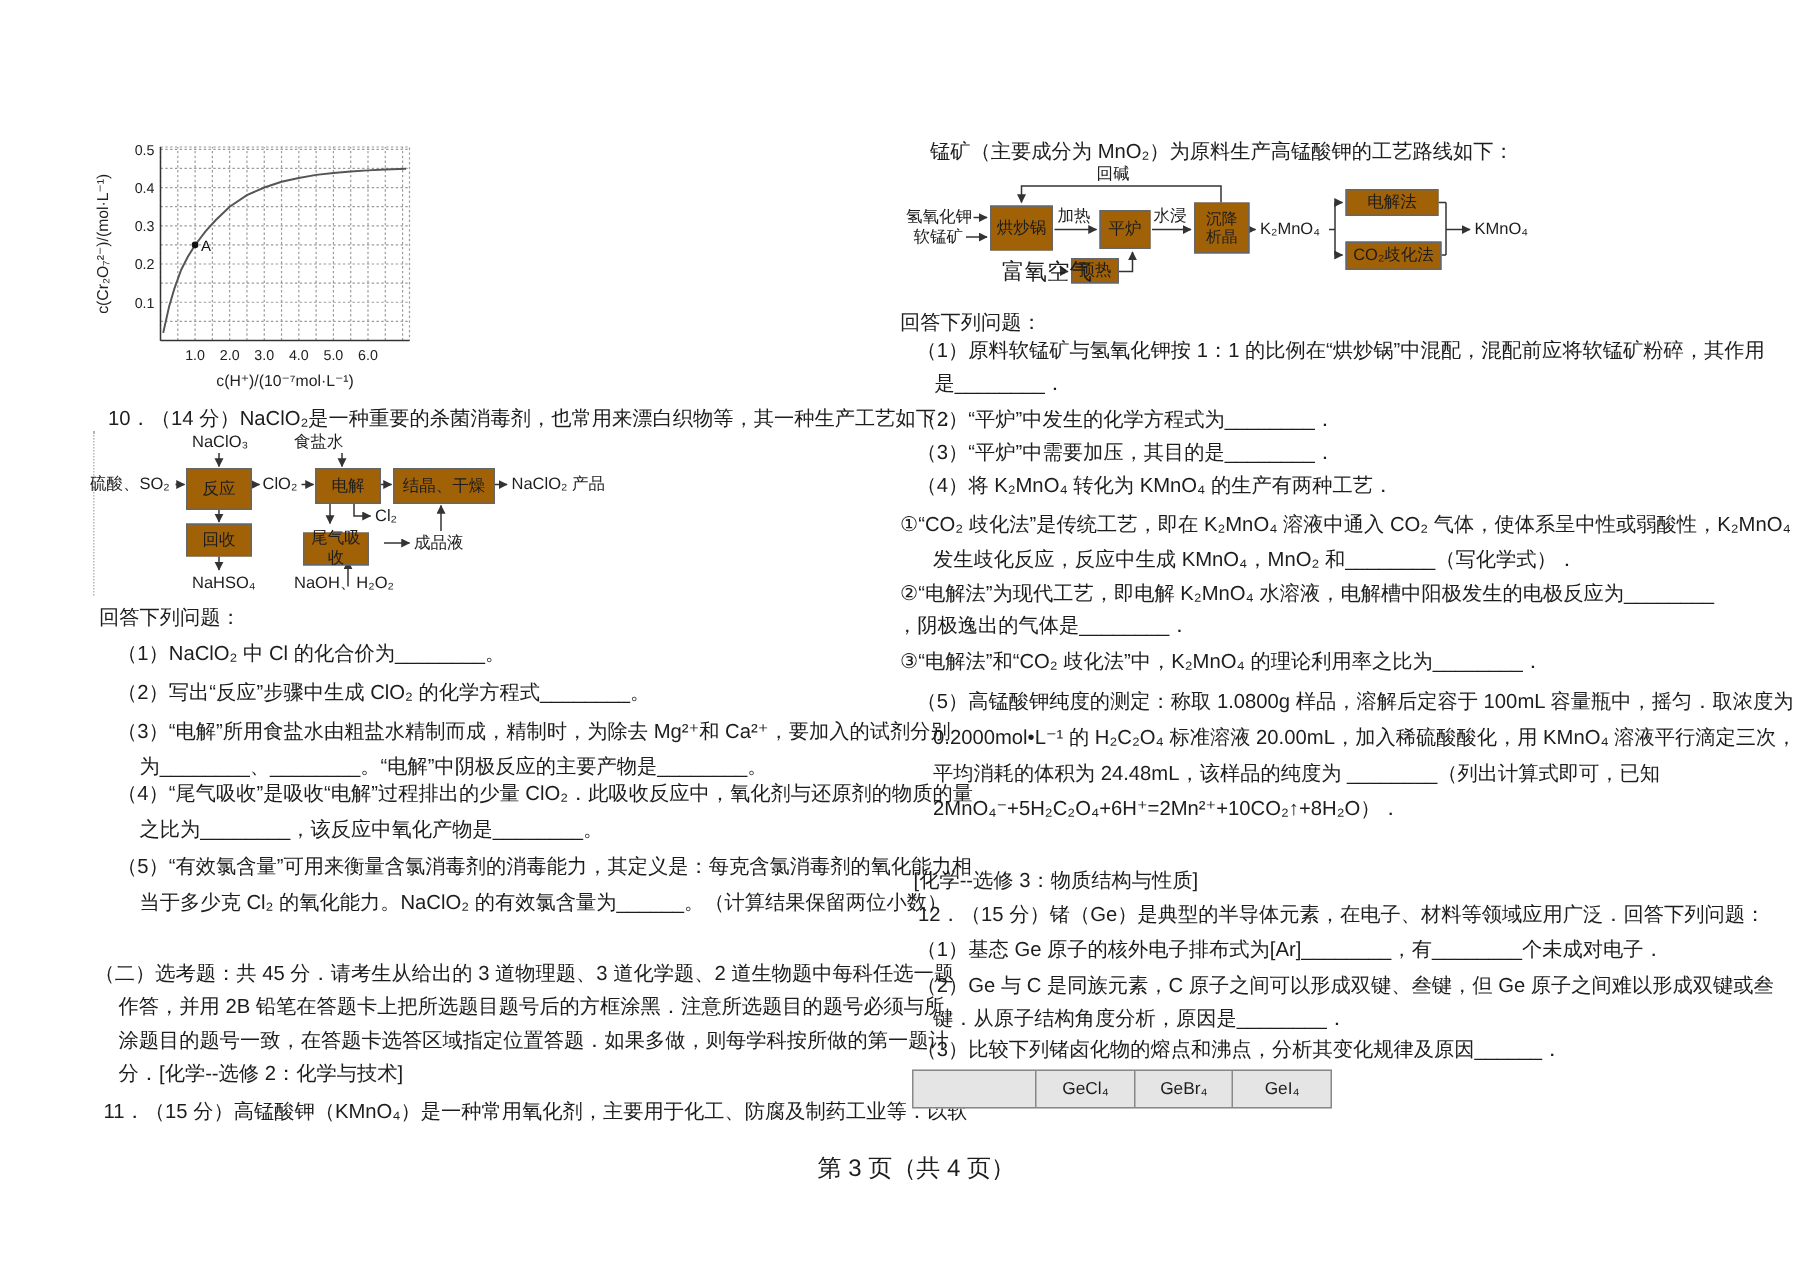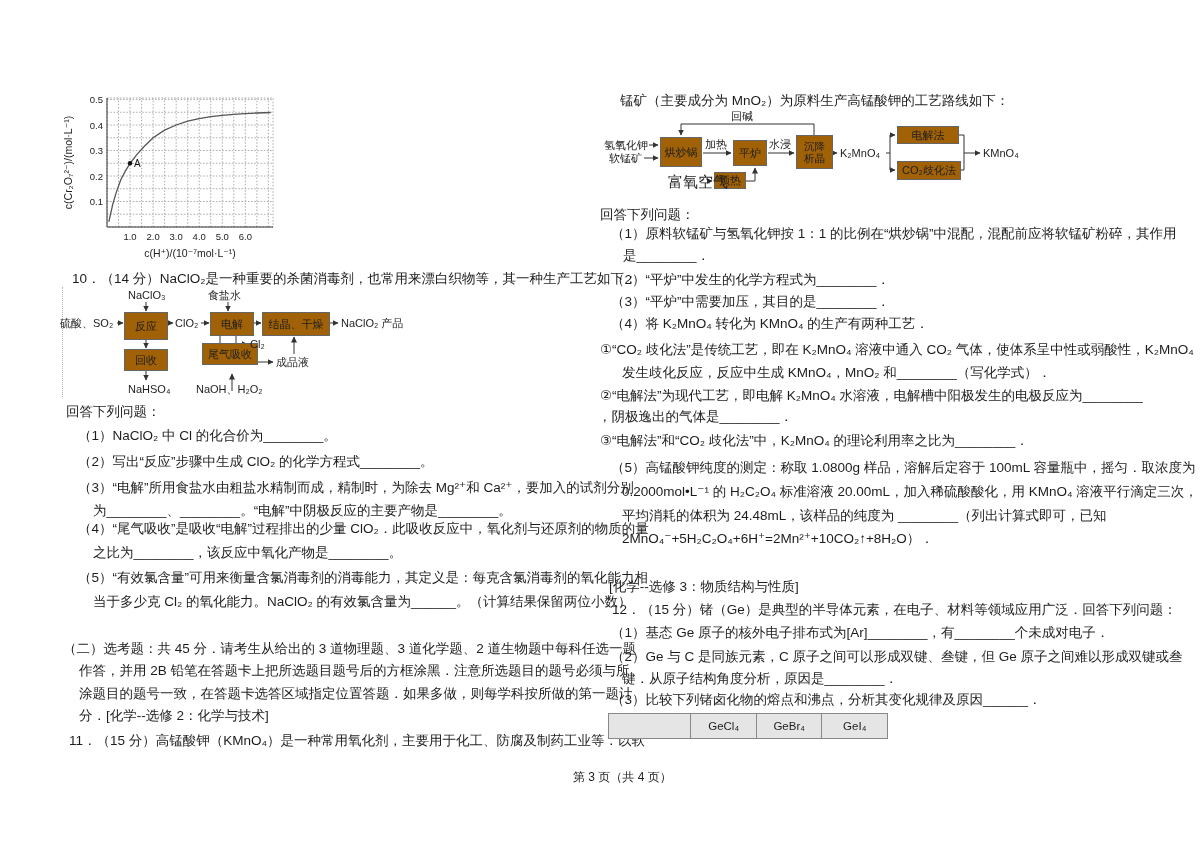--- a/index.html
+++ b/index.html
@@ -12,21 +12,21 @@
   .fbox{position:absolute;border:1px solid #666;background:#a16207;display:flex;align-items:center;
         justify-content:center;font-size:11px;text-align:center;line-height:1.15;box-sizing:border-box;}
   .flbl{position:absolute;font-size:11px;white-space:nowrap;line-height:14px;}
   .flbl.small{font-size:15px;}
   .edge-dotted{position:absolute;border-left:1px dotted #b5b5b5;}
   .chart{position:absolute;left:60px;top:85px;}
   .qtable{position:absolute;display:flex;border:1px solid #888;box-sizing:border-box;background:#e5e5e5;}
   .qtable .cell{border-left:1px solid #888;display:flex;align-items:center;justify-content:center;
         font-size:11.5px;box-sizing:border-box;}
   .qtable .cell:first-child{border-left:none;}
-  .footer{position:absolute;font-size:12px;margin-left:28px;}
+  .footer{position:absolute;font-size:16px;}
 </style>
 </head>
 <body>
 
 <div class="page">
 
   <svg id="chart-svg" class="chart" width="320" height="185" viewBox="0 0 320 185">
       <line x1="58.52777777777778" y1="142" x2="58.52777777777778" y2="13" stroke="#9a9a9a" stroke-width="0.8" stroke-dasharray="1.6,1.6"></line>
       <line x1="70.05555555555556" y1="142" x2="70.05555555555556" y2="13" stroke="#9a9a9a" stroke-width="0.8" stroke-dasharray="1.6,1.6"></line>
       <line x1="81.58333333333334" y1="142" x2="81.58333333333334" y2="13" stroke="#9a9a9a" stroke-width="0.8" stroke-dasharray="1.6,1.6"></line>
@@ -96,25 +96,25 @@
         <path d="M176,51 L176,59 L187,59" marker-end="url(#ar1)"></path>
         <line x1="172" y1="106" x2="172" y2="89" marker-end="url(#ar1)"></line>
         <line x1="196" y1="77" x2="213" y2="77" marker-end="url(#ar1)"></line>
         <line x1="234" y1="69" x2="234" y2="52" marker-end="url(#ar1)"></line>
       </g>
     </svg>
     <div class="fbox" style="left:64px;top:27px;width:44px;height:28px">反应</div>
     <div class="fbox" style="left:150px;top:27px;width:44px;height:24px">电解</div>
     <div class="fbox" style="left:202px;top:27px;width:68px;height:24px">结晶、干燥</div>
     <div class="fbox" style="left:64px;top:64px;width:44px;height:22px">回收</div>
-    <div class="fbox" style="left:142px;top:58px;width:56px;height:22px">尾气吸收</div>
+    <div class="fbox" style="left:142px;top:70px;width:44px;height:22px">尾气吸收</div>
     <div class="flbl" style="left:0px;top:31px">硫酸、SO₂</div>
     <div class="flbl" style="left:68px;top:3px">NaClO₃</div>
     <div class="flbl" style="left:115px;top:31px">ClO₂</div>
-    <div class="flbl" style="left:148px;top:3px">食盐水</div>
+    <div class="flbl" style="left:136px;top:3px">食盐水</div>
     <div class="flbl" style="left:281px;top:31px">NaClO₂ 产品</div>
     <div class="flbl" style="left:68px;top:97px">NaHSO₄</div>
     <div class="flbl" style="left:190px;top:52px">Cl₂</div>
     <div class="flbl" style="left:136px;top:97px">NaOH、H₂O₂</div>
     <div class="flbl" style="left:216px;top:70px">成品液</div>
   </div>
 
   <div class="tl" style="left:66px;top:403px">回答下列问题：</div>
   <div class="tl" style="left:78px;top:427px">（1）NaClO₂ 中 Cl 的化合价为________。</div>
   <div class="tl" style="left:78px;top:453px">（2）写出“反应”步骤中生成 ClO₂ 的化学方程式________。</div>

